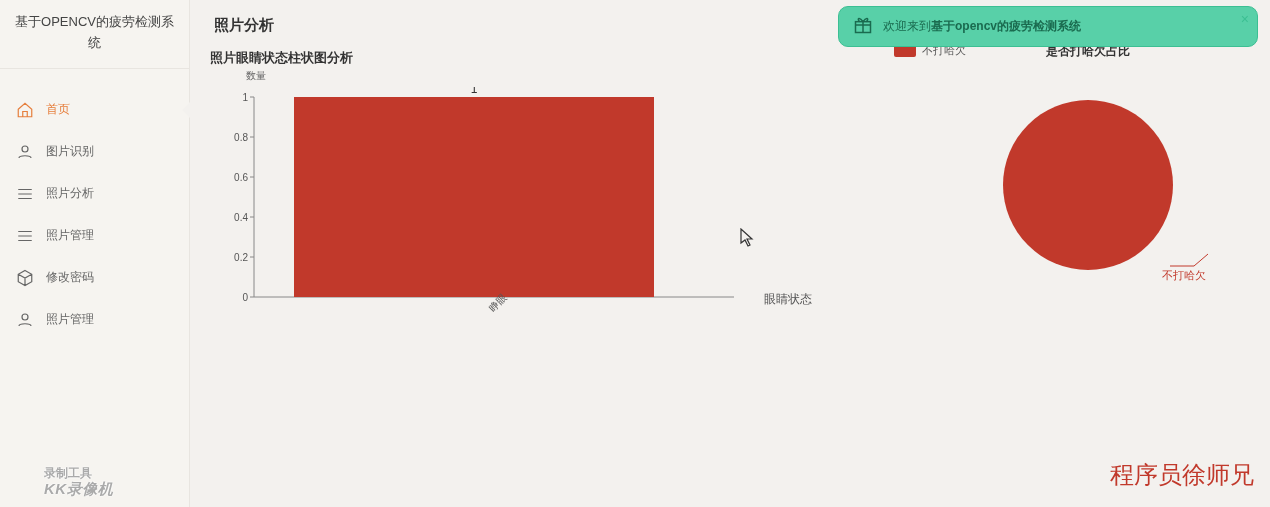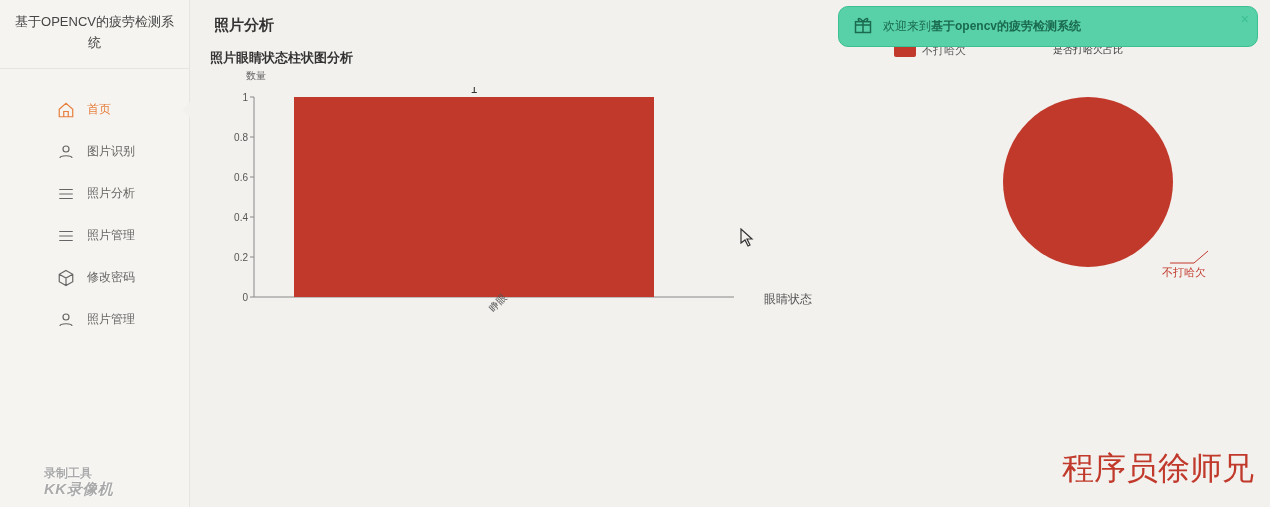--- a/index.html
+++ b/index.html
@@ -30,21 +30,20 @@
 .sidebar-menu { padding: 20px 0; }
 .sidebar-item {
   display: flex;
   align-items: center;
   padding: 12px 16px;
   font-size: 12px;
   color: #666;
   cursor: pointer;
   position: relative;
   gap: 12px;
-  margin-left: 41px;
 }
 .sidebar-item.active { color: #e67e3c; }
 .sidebar-item.active::after {
   content: "";
   position: absolute;
   right: -1px;
   top: 50%;
   transform: translateY(-50%);
   border: 8px solid transparent;
   border-right-color: #f3f1ee;
@@ -112,22 +111,22 @@
 }
 .x-axis-title-pos {
   position: absolute;
   left: 530px;
   top: 204px;
   font-size: 12px;
   color: #555;
 }
 
 .pie-title {
-  font-size: 10px;
-  font-weight: 400;
+  font-size: 12px;
+  font-weight: 700;
   color: #333;
   text-align: center;
   margin-top: 0;
 }
 .pie-wrap {
   width: 170px;
   height: 170px;
   border-radius: 50%;
   background: #c1392b;
   margin: 40px auto 0;
@@ -168,21 +167,21 @@
   font-size: 14px;
   cursor: pointer;
 }
 .toast strong { font-weight: 700; }
 
 .watermark-br {
   position: absolute;
   right: 16px;
   bottom: 16px;
   font-family: "KaiTi", "STKaiti", serif;
-  font-size: 32px;
+  font-size: 24px;
   color: #c1392b;
   margin-left: 22px;
 }
 .watermark-bl {
   position: absolute;
   left: 44px;
   bottom: 10px;
   font-size: 12px;
   color: #aaa;
   text-shadow: 0 0 2px #fff, 0 0 2px #fff;

